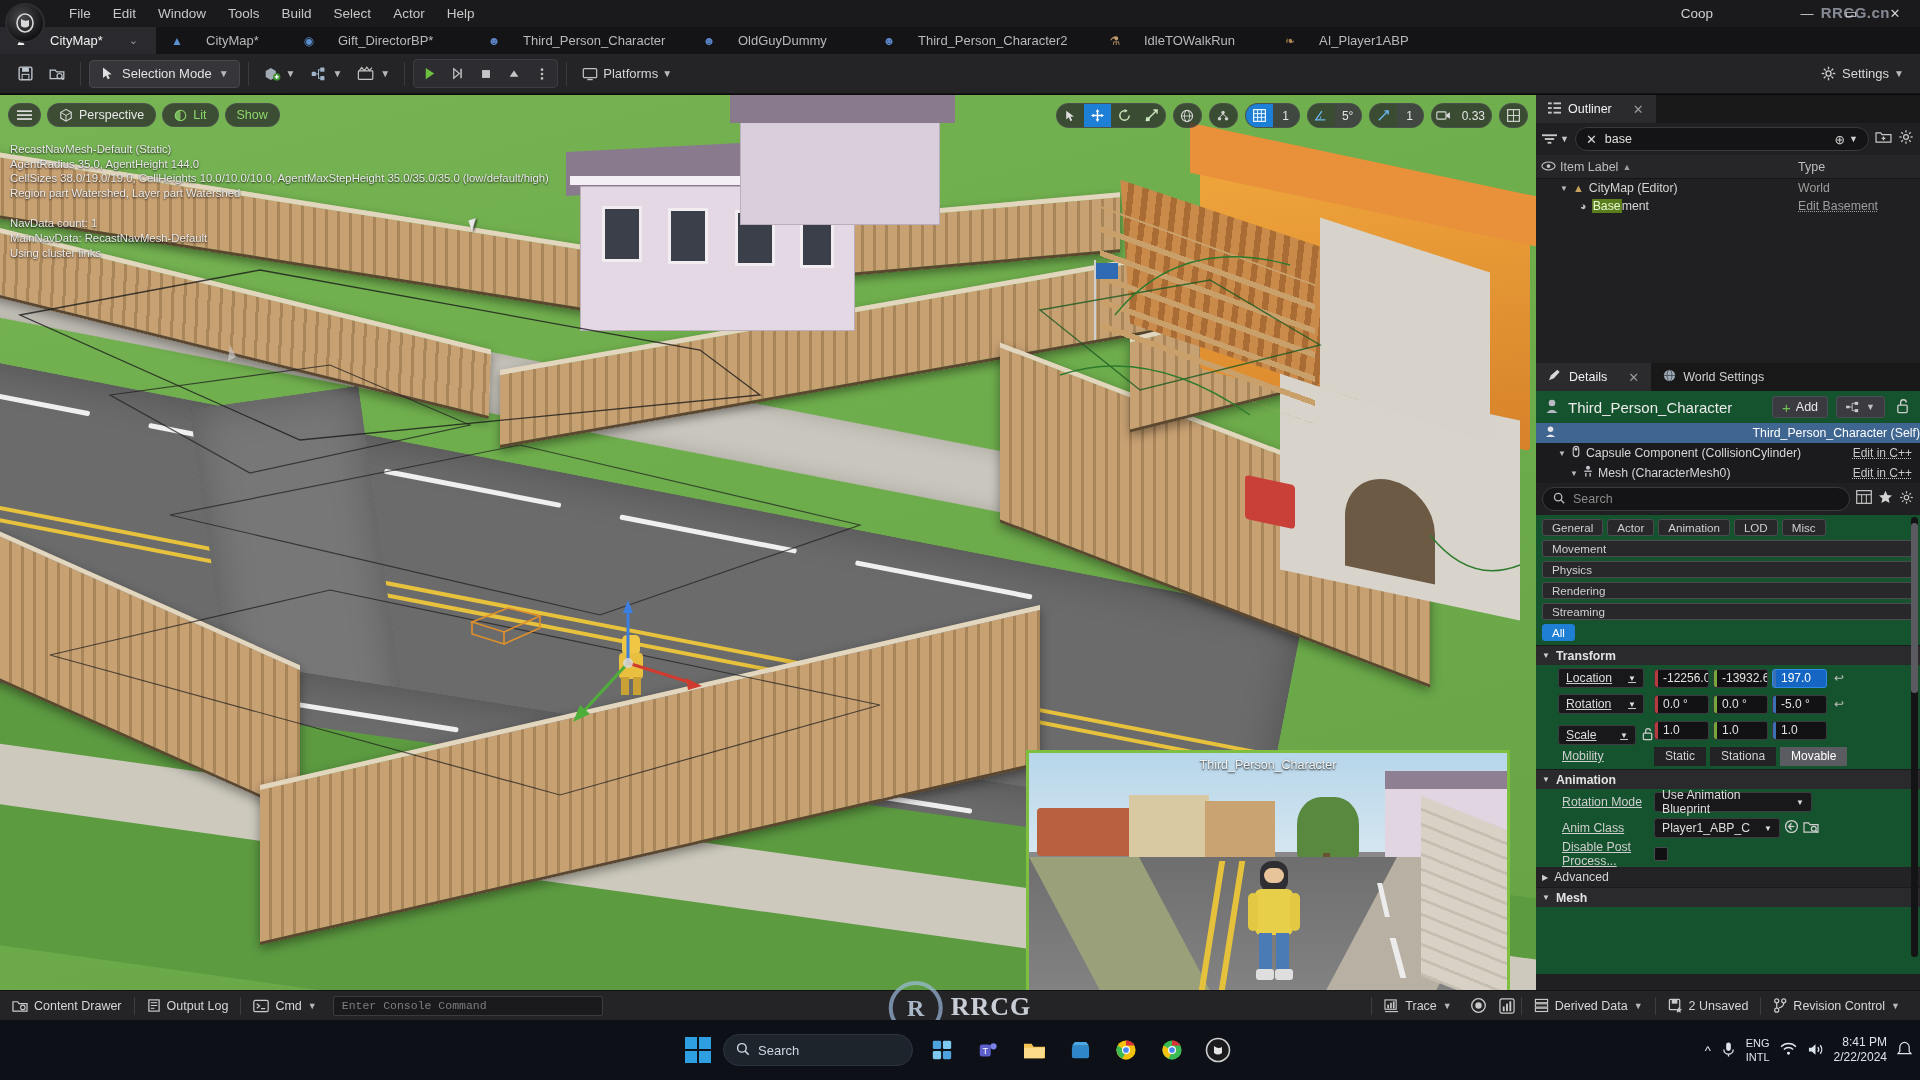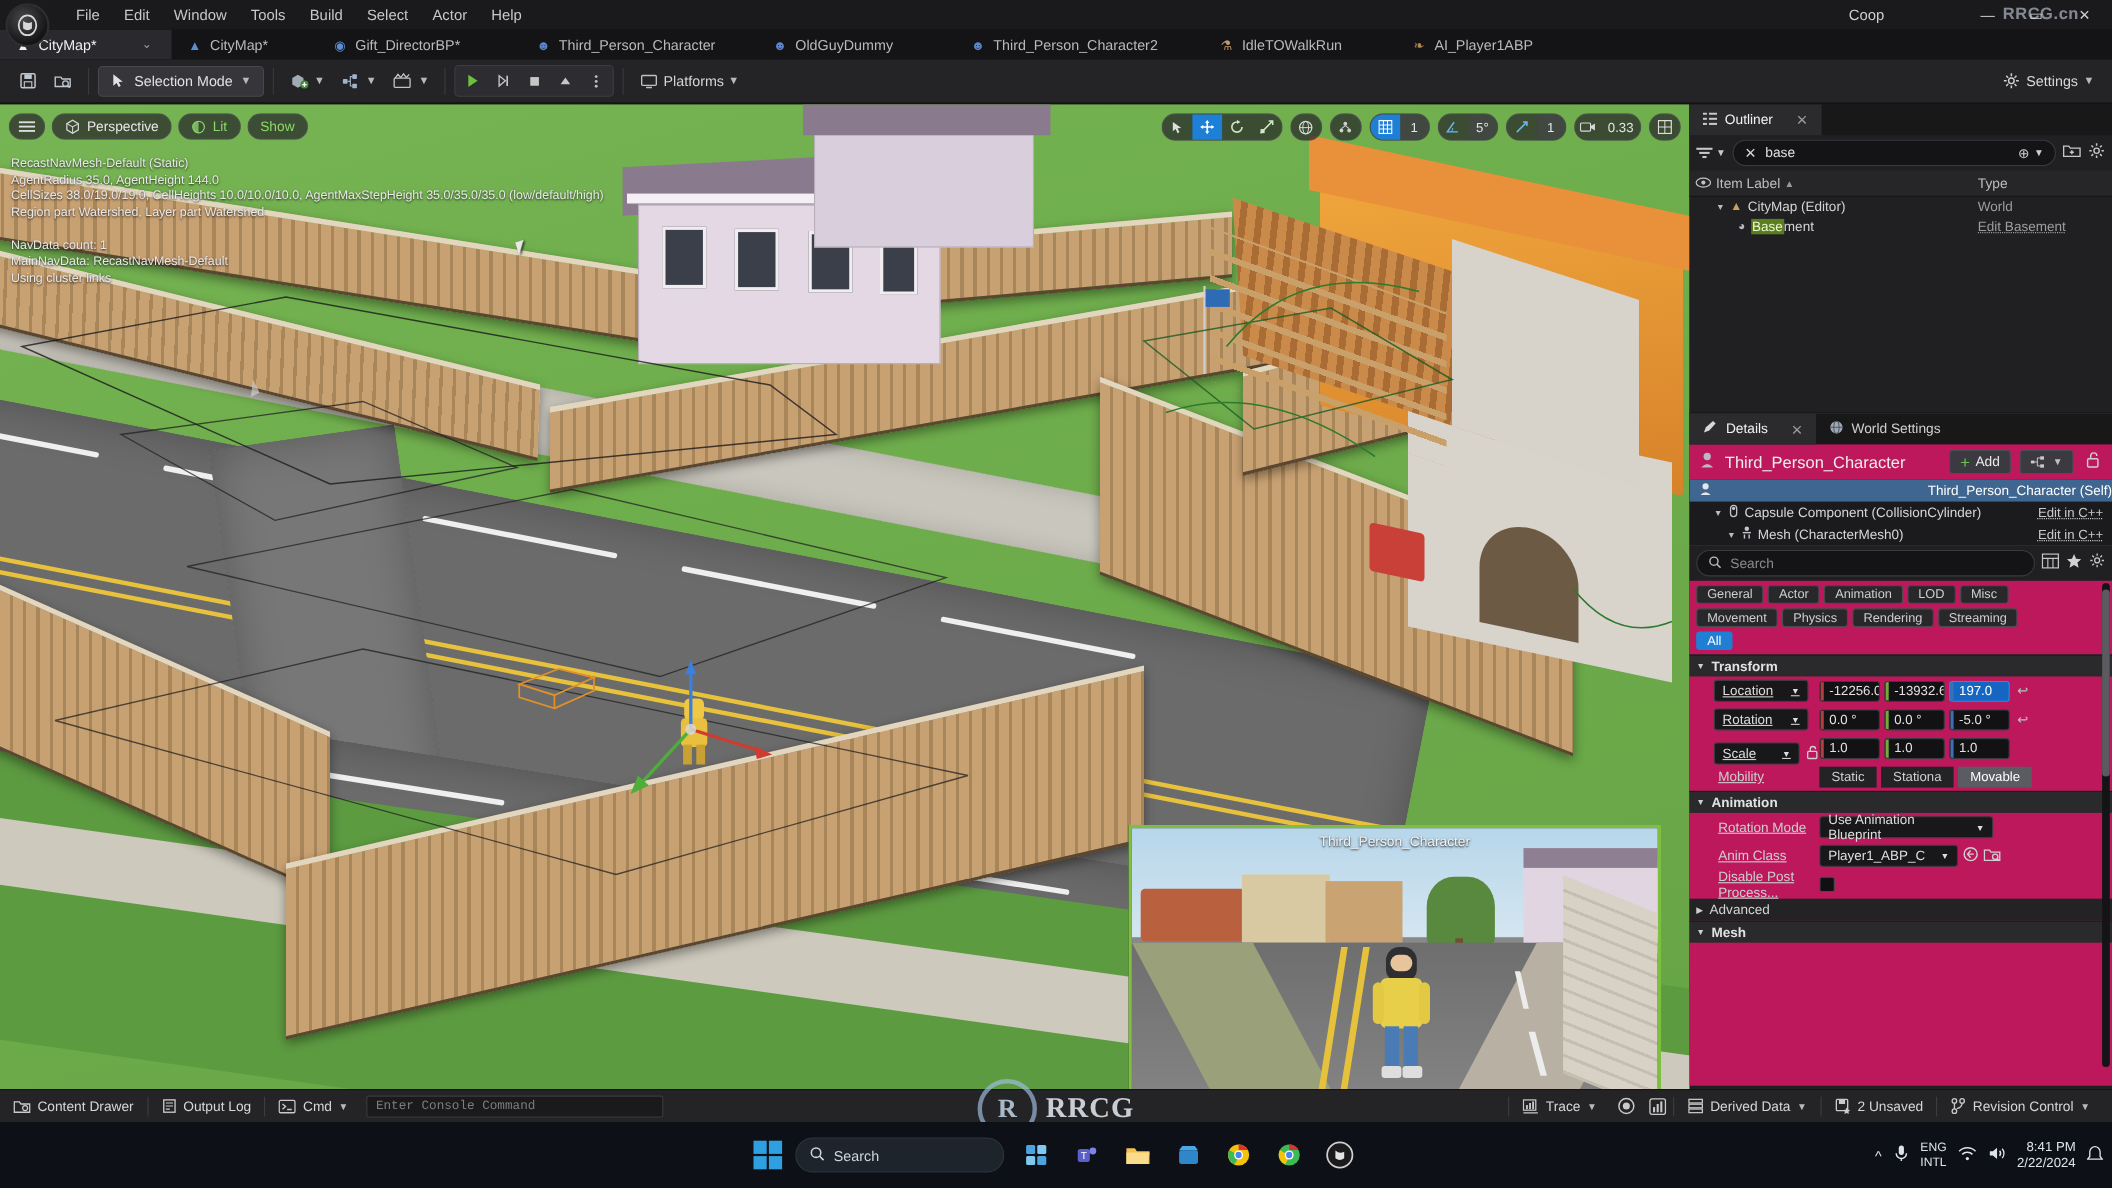--- a/index.html
+++ b/index.html
@@ -37,21 +37,21 @@
   }
   .win-ctrl span { width: 42px; height: 27px; display:flex;align-items:center;justify-content:center;
     font-size: 13px; color: #d0d0d0; }
 
   
   .tabbar {
     position: absolute; top: 27px; left: 0; width: 1920px; height: 27px;
     background: #141416; display: flex; align-items: flex-end;
   }
   .tab {
-    display: flex; align-items: center; gap: 7px;
+    display: flex; align-items: center; gap: 22px;
     height: 27px; padding: 0 18px 0 14px; font-size: 13px; color: #b9b9b9;
     white-space: nowrap; min-width: 0;
   }
   .tab.active { background: #2a2a2e; color: #f0f0f0; }
   .tab .ticon { width: 14px; height: 14px; display:inline-block; font-size: 12px; line-height: 14px; text-align:center; }
 
   
   .toolbar {
     position: absolute; top: 54px; left: 0; width: 1920px; height: 40px;
     background: #242427; display: flex; align-items: center; gap: 2px;
@@ -211,21 +211,21 @@
   .tree-row .type { margin-left:auto; width: 122px; color:#9d9d9d; font-size:12.3px; }
   .hl { background: #5a7d1e; color:#eaf7d0; padding: 0 1px; }
   .link { color:#7aa7d6; text-decoration: underline; text-decoration-style: dotted; }
   .showing {
     position: absolute; left: 0; bottom: 0; width: 100%; height: 22px;
     display: flex; align-items: center; padding-left: 8px;
     font-size: 12px; color: #a8bb84; background: #2c2f26;
   }
   .outliner { position:absolute; left:0; top:0; width:384px; height: 282px; background:#202022;
     border-bottom: 2px solid #141416;}
-  .details { position:absolute; left:0; top:281px; width:384px; height: 611px; background:#be185d; }
+  .details { position:absolute; left:0; top:268px; width:384px; height: 611px; background:#14532d; }
 
   .dhead {
     display:flex; align-items:center; gap:8px; height:32px; padding: 0 8px;
     font-size: 15px; color:#ececec;
   }
   .addbtn {
     display:flex;align-items:center;gap:5px; height:22px; padding: 0 9px; font-size:12.5px;
     background:#3a3a40; border:1px solid #4d4d55; border-radius:3px; color:#e8e8e8;
   }
   .comp-list { background:#1b1b1d; }
@@ -1021,21 +1021,21 @@
         </span>
       </div>
 
       <div class="filterrow">
         <div class="fchip">General</div>
         <div class="fchip">Actor</div>
         <div class="fchip">Animation</div>
         <div class="fchip">LOD</div>
         <div class="fchip">Misc</div>
       </div>
-      <div class="filterrow" style="padding-top:0;">
+      <div class="filterrow" style="padding-top:0;flex-direction:column;">
         <div class="fchip">Movement</div>
         <div class="fchip">Physics</div>
         <div class="fchip">Rendering</div>
         <div class="fchip">Streaming</div>
       </div>
       <div class="filterrow" style="padding-top:0;">
         <div class="fchip on">All</div>
       </div>
 
       <div class="section">

